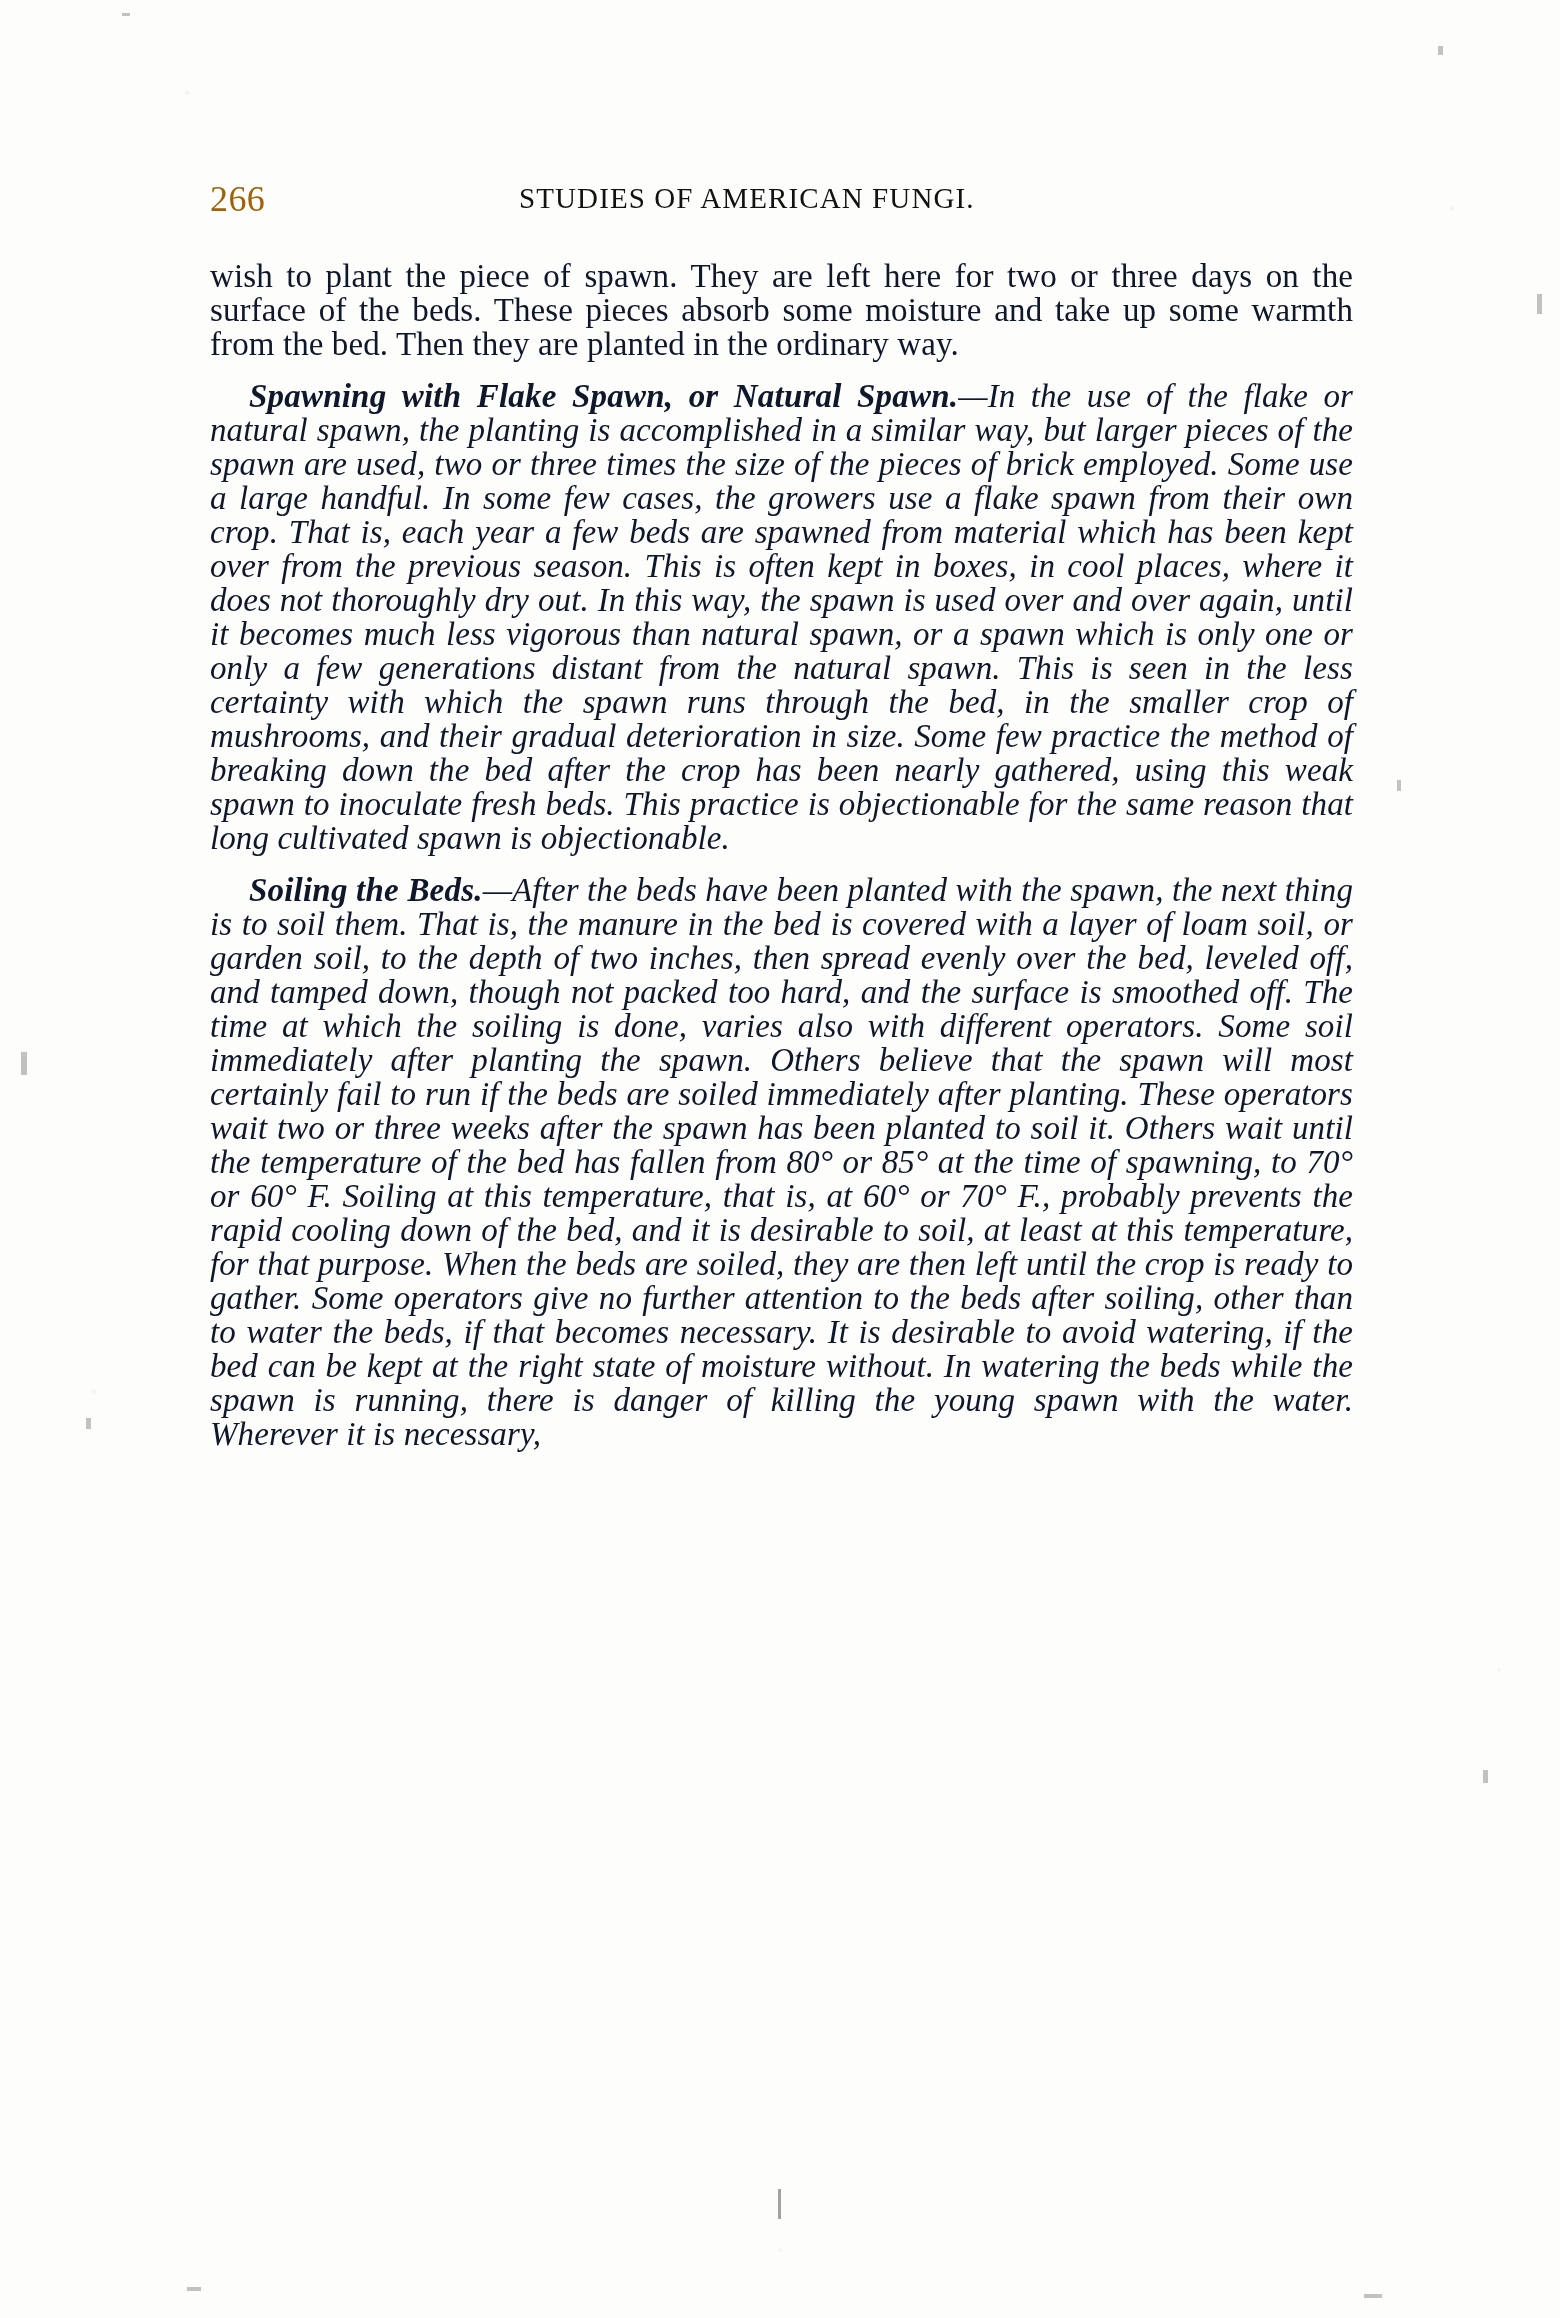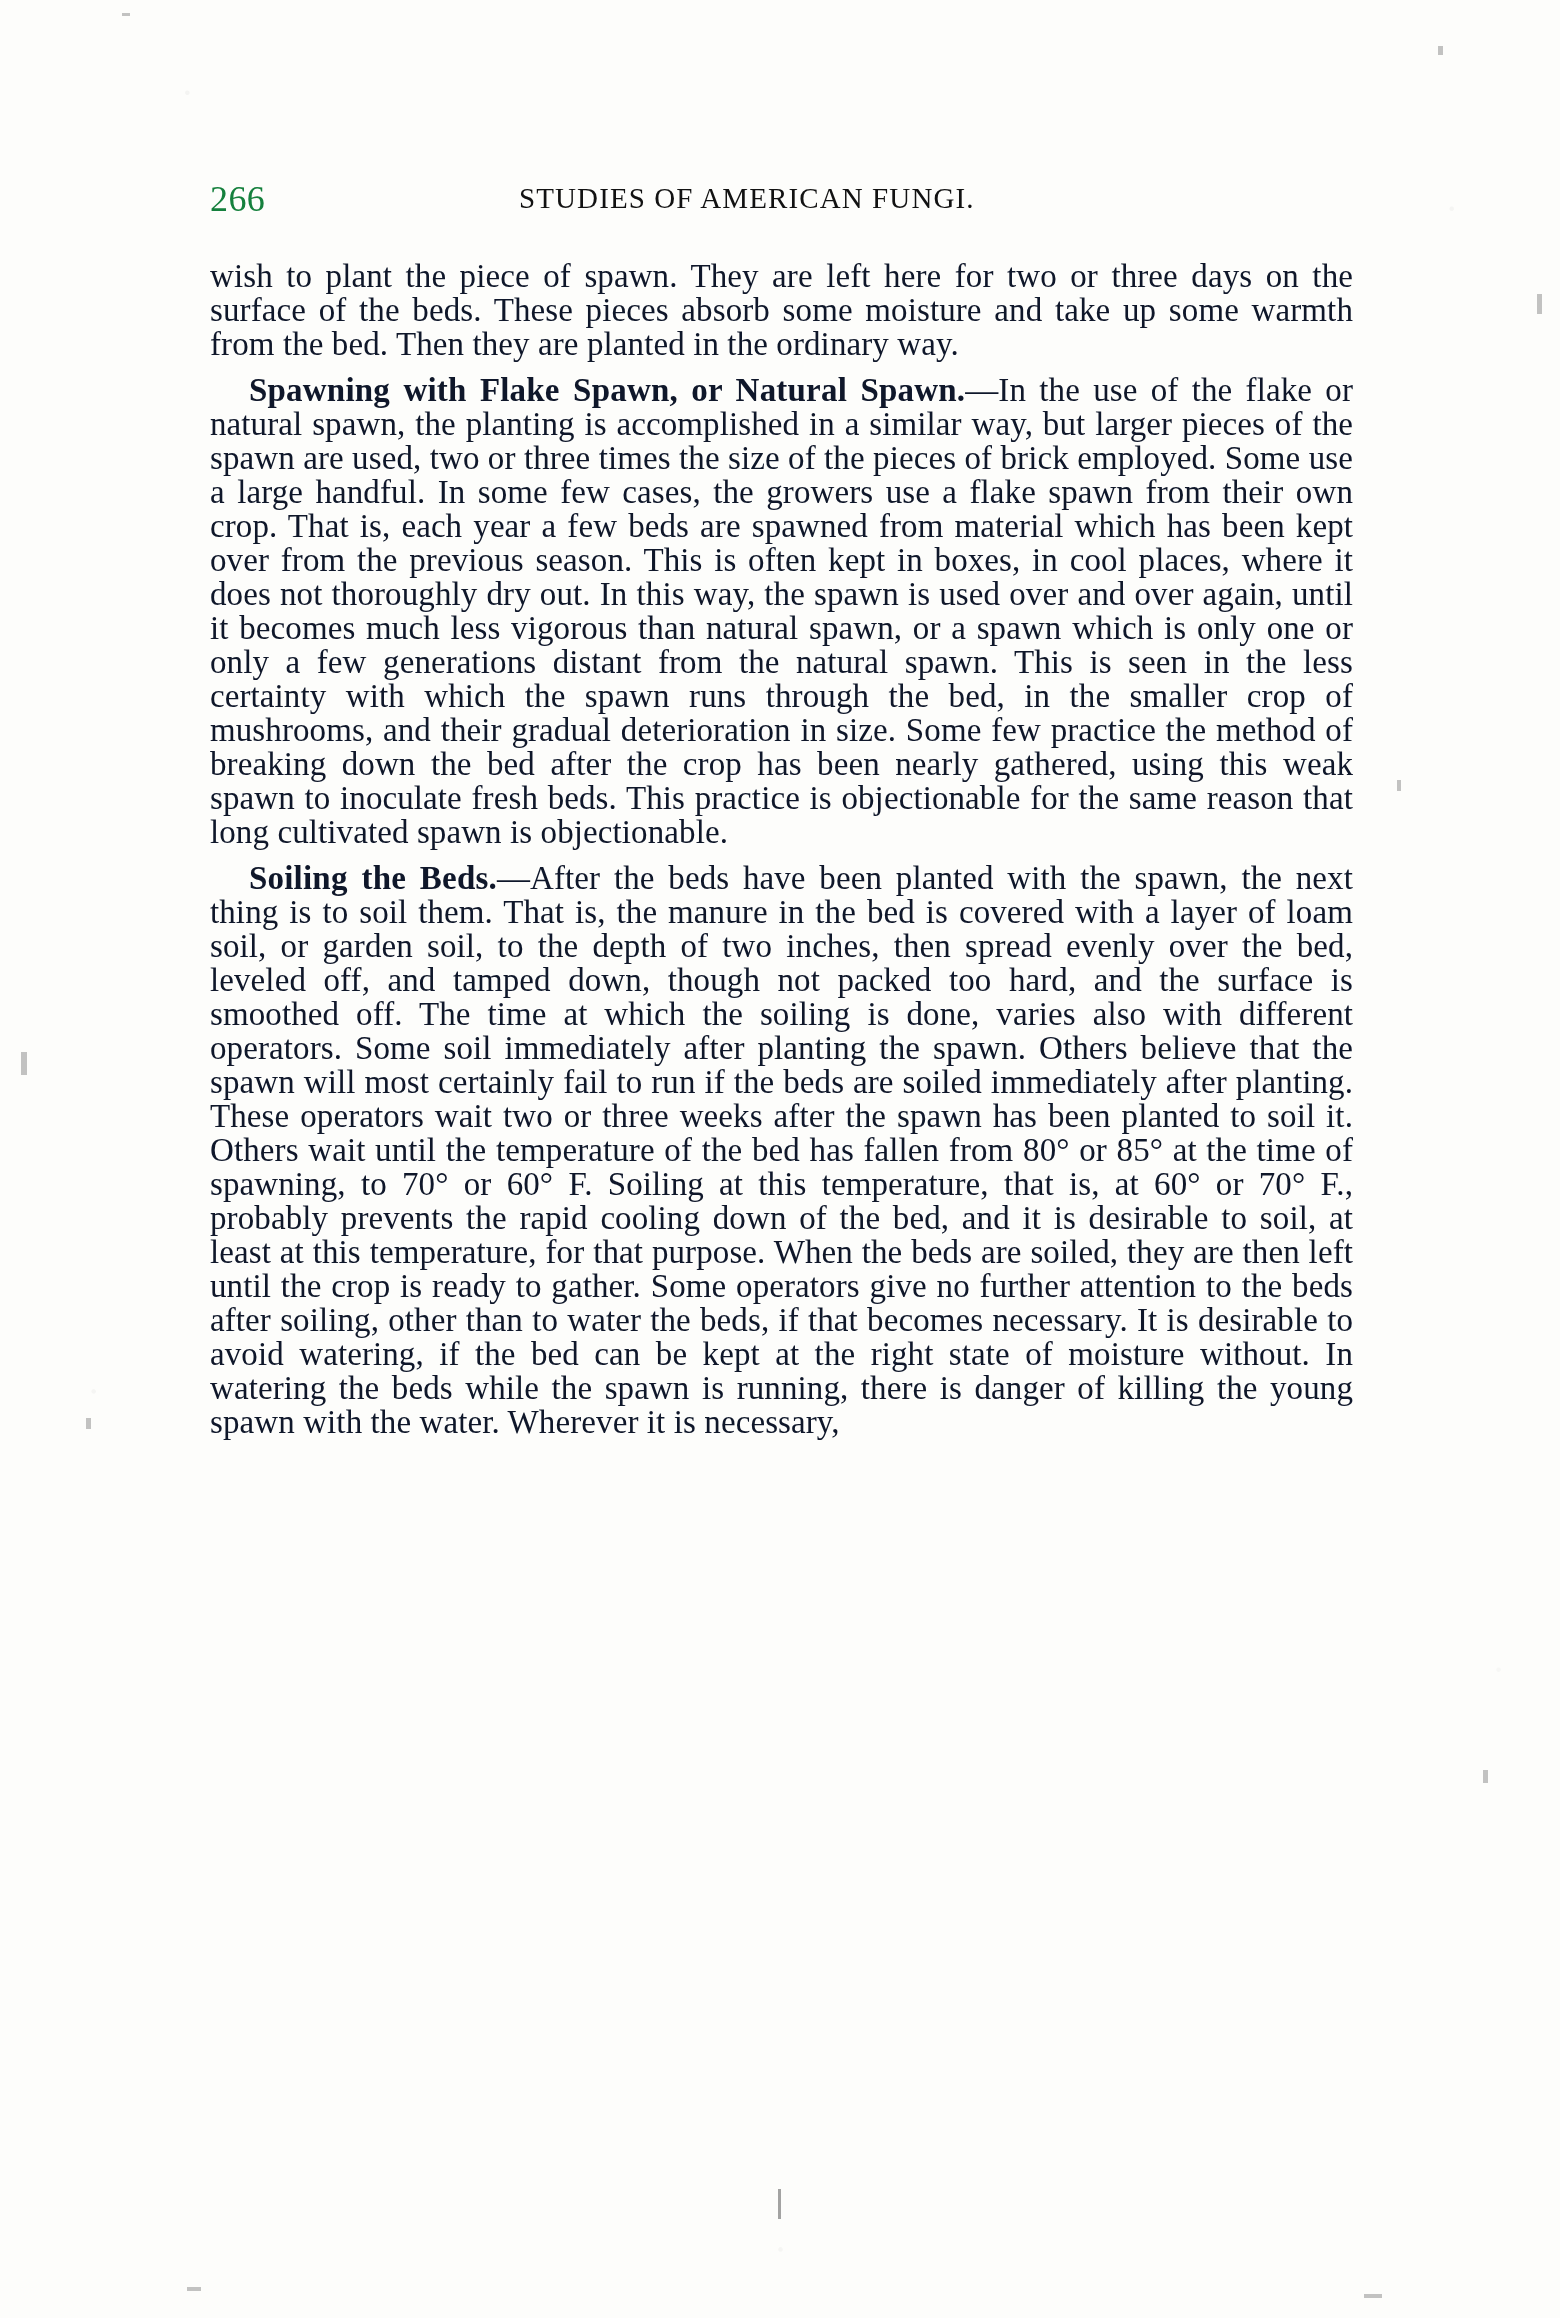--- a/index.html
+++ b/index.html
@@ -41,21 +41,21 @@
     left: 210px;
     width: 1141px;
     height: 41px;
   }
   .folio {
     position: absolute;
     left: 0;
     top: 0;
     font-size: 36px;
     letter-spacing: 0.4px;
-    color: #15803d;
+    color: #a16207;
   }
   .running-head {
     position: absolute;
     left: 294px;
     top: 3.6px;
     font-size: 29px;
     letter-spacing: 1.1px;
     color: #121212;
     font-variant: small-caps;
     text-transform: uppercase;
@@ -70,21 +70,22 @@
   p.para {
     margin: 0;
     font-size: 33px;
     line-height: 34px;
     text-align: justify;
     text-justify: inter-word;
     color: #0f172a;
     letter-spacing: 0.1px;
   }
   p.para + p.para {
-    margin-top: 12px;
+    margin-top: 18px;
+    font-style: italic;
   }
   .indent {
     display: inline-block;
     width: 39px;
   }
   .runin {
     font-weight: bold;
     font-family: "Liberation Serif", serif;
     letter-spacing: 0.2px;
   }

